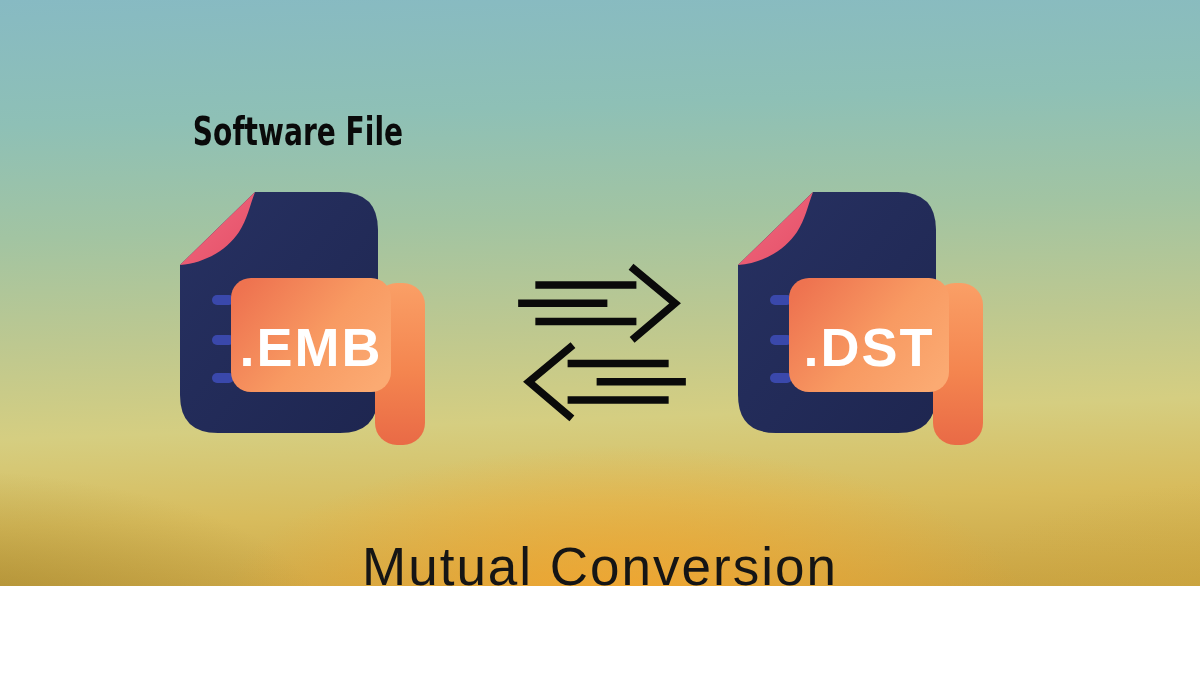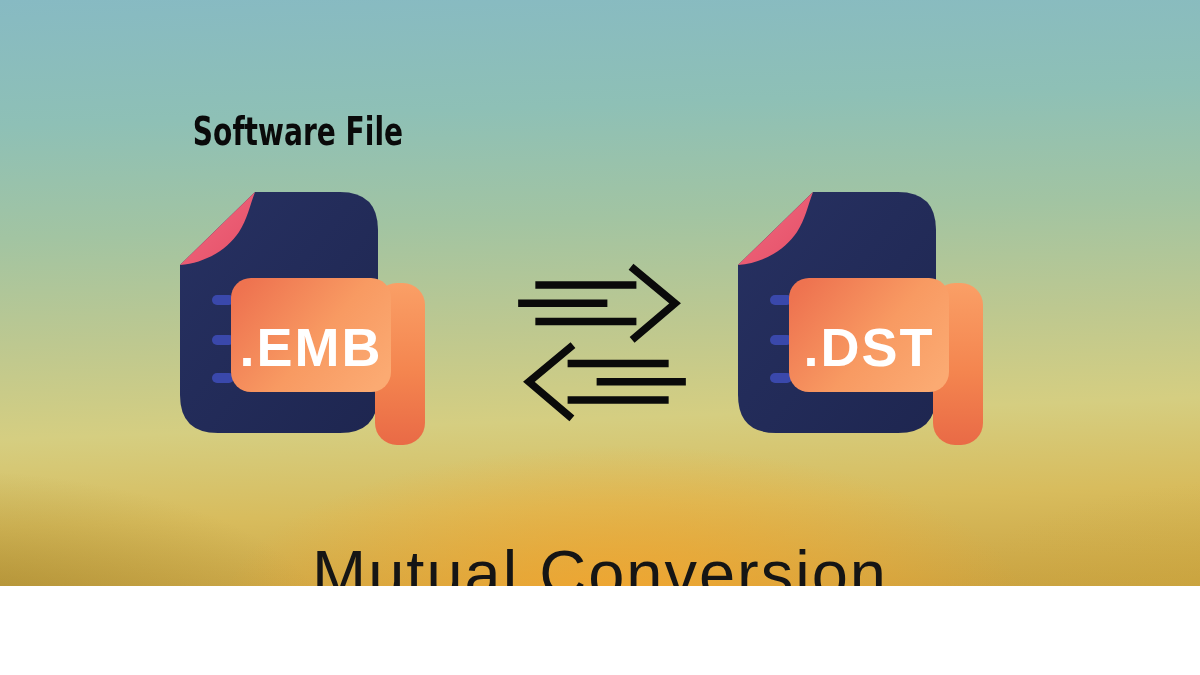--- a/index.html
+++ b/index.html
@@ -37,21 +37,21 @@
   .file-icon{position:absolute;width:270px;height:270px;}
   .file-icon.left{left:175px;top:183px;}
   .file-icon.right{left:733px;top:183px;}
   .swap{position:absolute;left:504px;top:256px;width:196px;height:172px;}
   .caption{
     position:absolute;
     top:536px;left:0;width:1200px;
     text-align:center;
     font-family:"Liberation Sans",sans-serif;
     font-weight:400;
-    font-size:65px;
+    font-size:53px;
     letter-spacing:2px;
     color:#151515;
     white-space:nowrap;
   }
   svg text.ext{
     font-family:"Liberation Sans",sans-serif;
     font-weight:bold;
     font-size:54px;
     letter-spacing:2px;
     fill:#ffffff;

